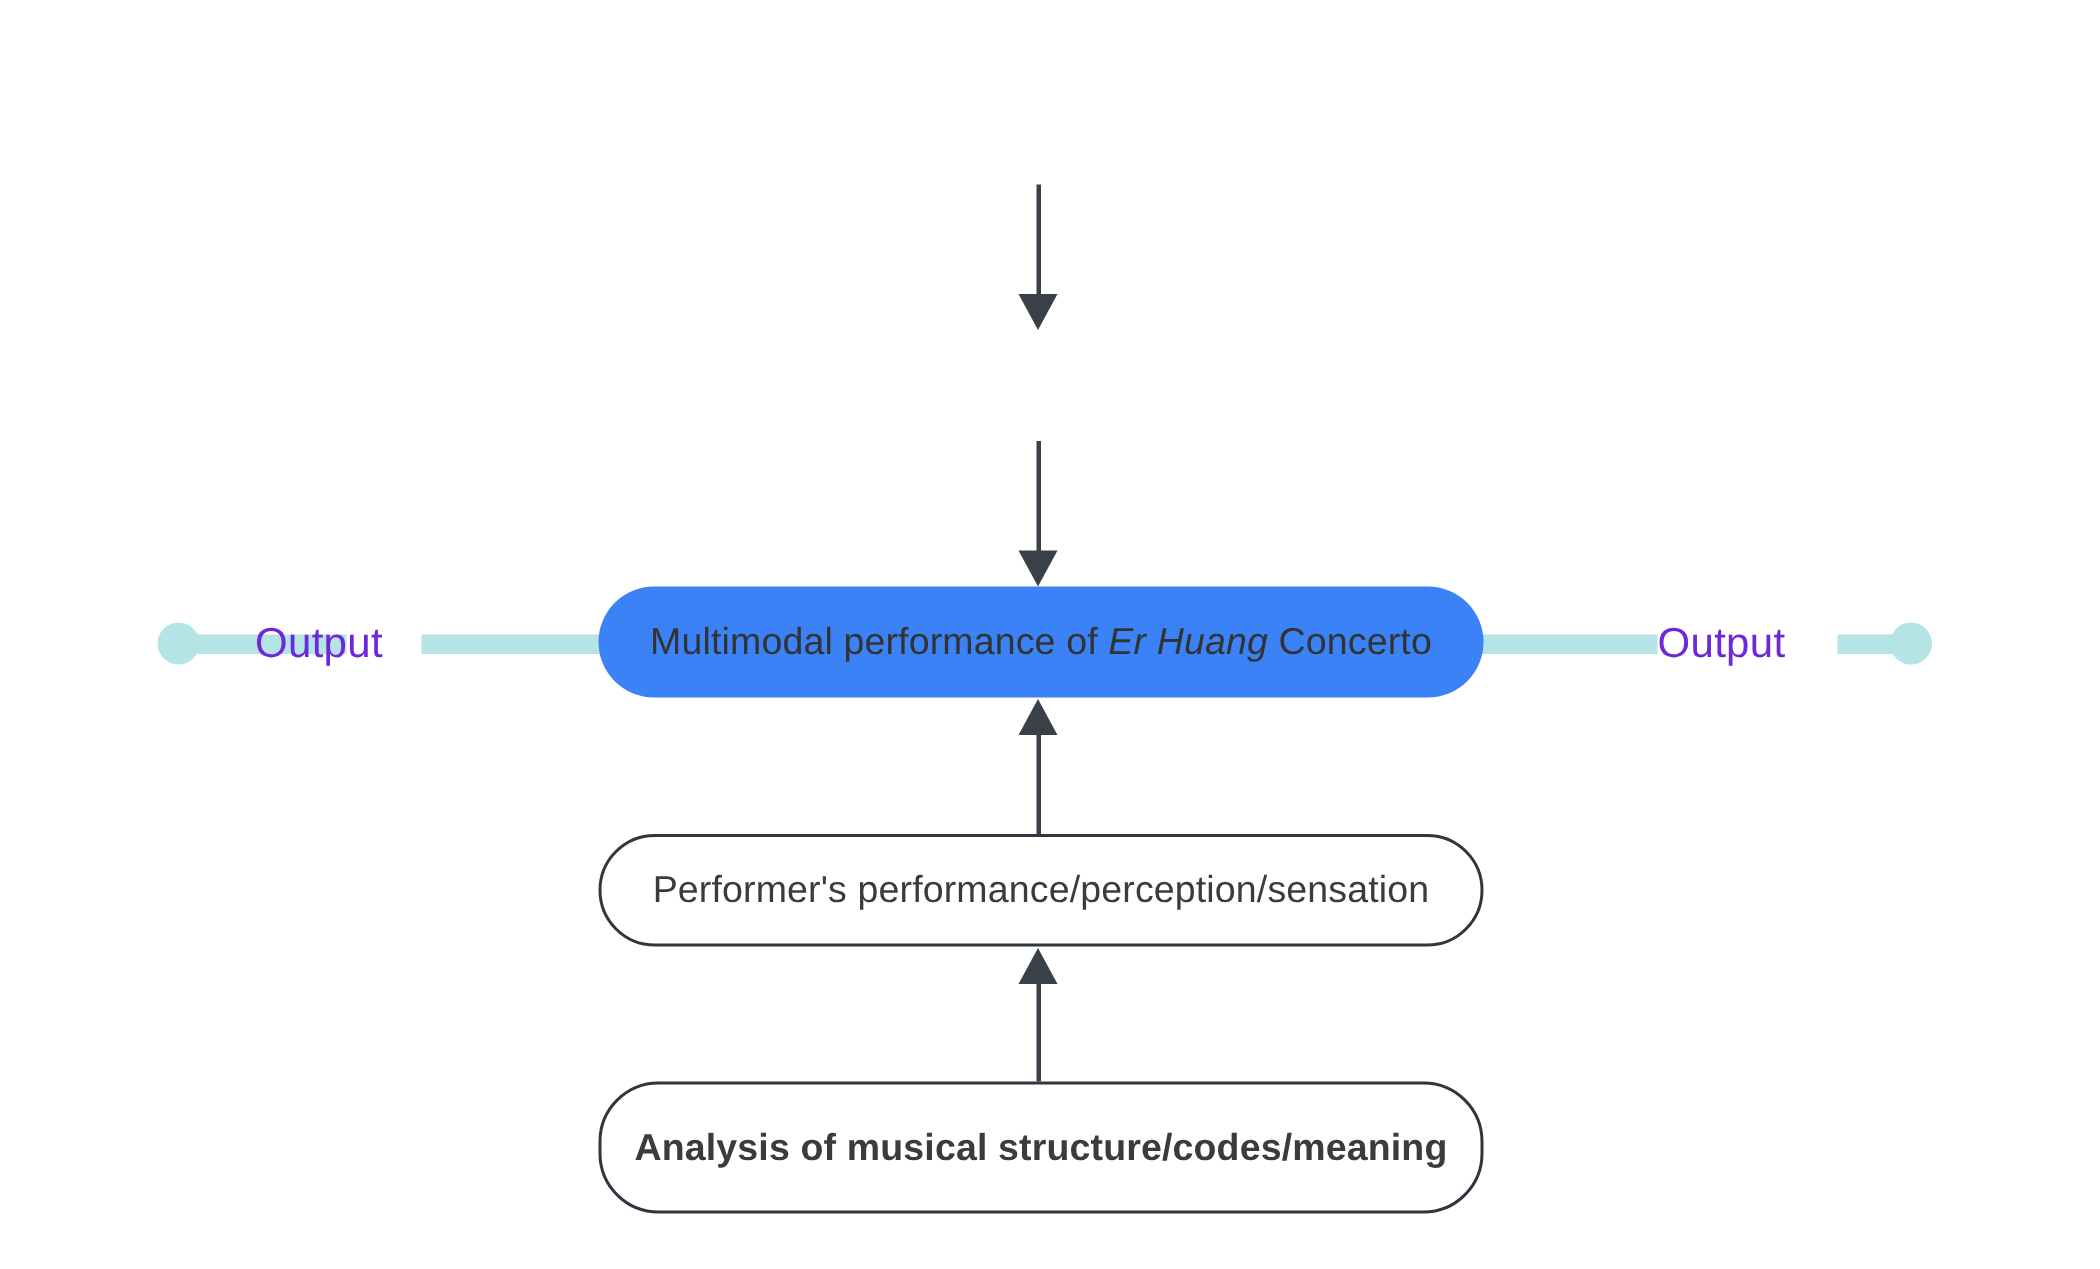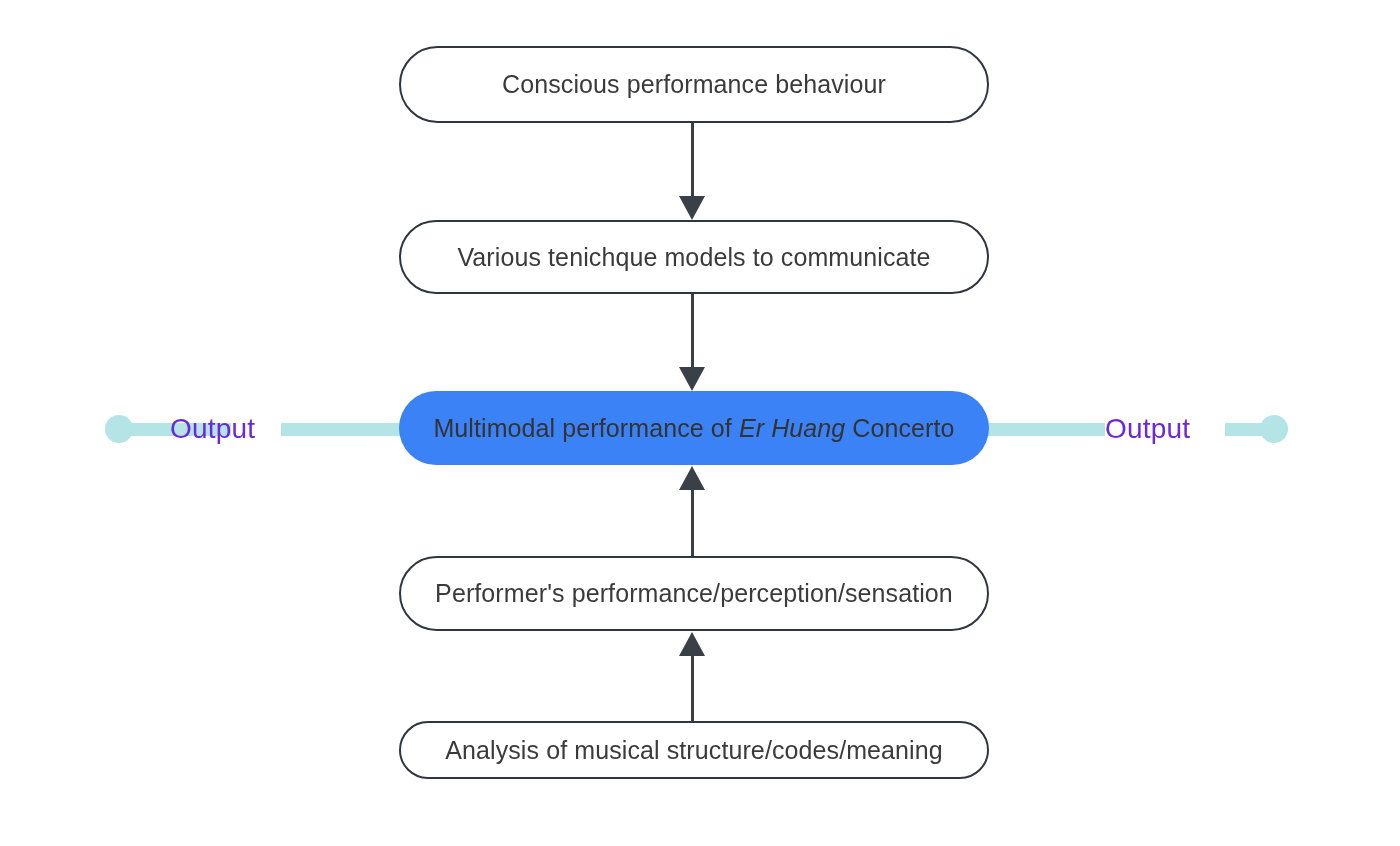--- a/index.html
+++ b/index.html
@@ -67,21 +67,21 @@
     align-items: center;
     justify-content: center;
     color: #3b3b3b;
     font-size: 25px;
     letter-spacing: 0.1px;
     white-space: nowrap;
   }
   .node.n1 { top: 46px;  height: 77px; }
   .node.n2 { top: 220px; height: 74px; }
   .node.n4 { top: 556px; height: 75px; }
-  .node.n5 { top: 721px; height: 58px; }
+  .node.n5 { top: 721px; height: 88px; font-weight: bold; }
 
   .node.highlight {
     top: 391px;
     height: 74px;
     border: none;
     background: #3b82f6;
     border-radius: 38px;
   }
   .node.highlight .label { color: #333333; }
 
@@ -139,27 +139,21 @@
 
   <div class="conn c2"></div>
   <div class="arrow down a2"></div>
 
   <div class="conn c3"></div>
   <div class="arrow up a3"></div>
 
   <div class="conn c4"></div>
   <div class="arrow up a4"></div>
 
-  <div class="node n1">
-    <span class="label">Conscious performance behaviour</span>
-  </div>
 
-  <div class="node n2">
-    <span class="label">Various tenichque models to communicate</span>
-  </div>
 
   <div class="node highlight">
     <span class="label"><span>Multimodal performance of </span><em>Er Huang</em><span> Concerto</span></span>
   </div>
 
   <div class="node n4">
     <span class="label">Performer's performance/perception/sensation</span>
   </div>
 
   <div class="node n5">

